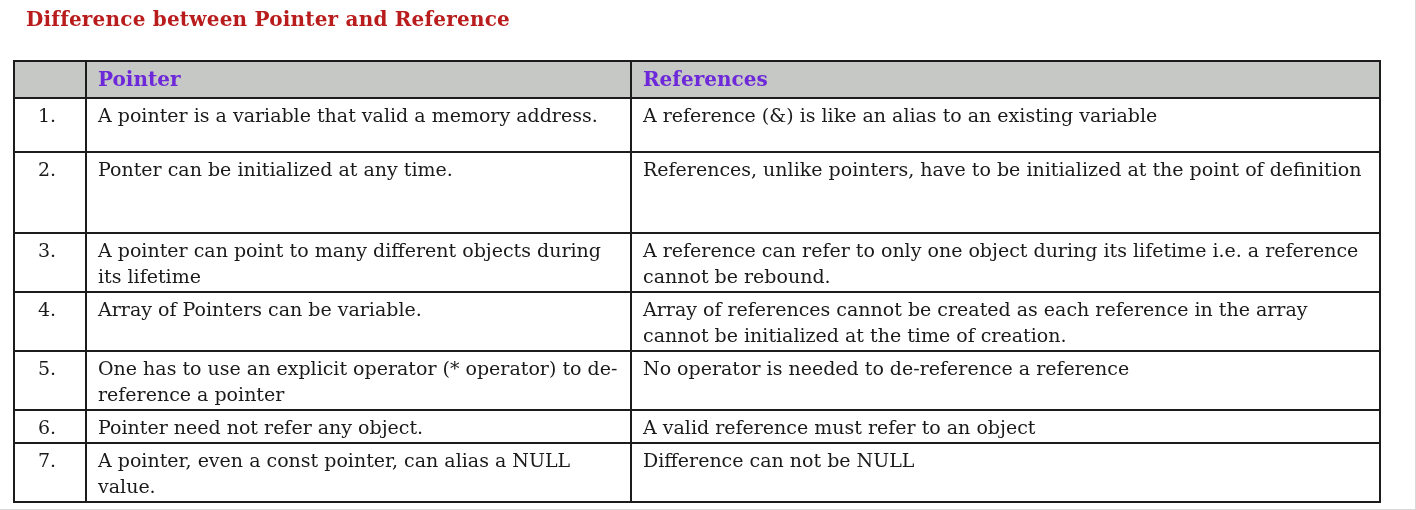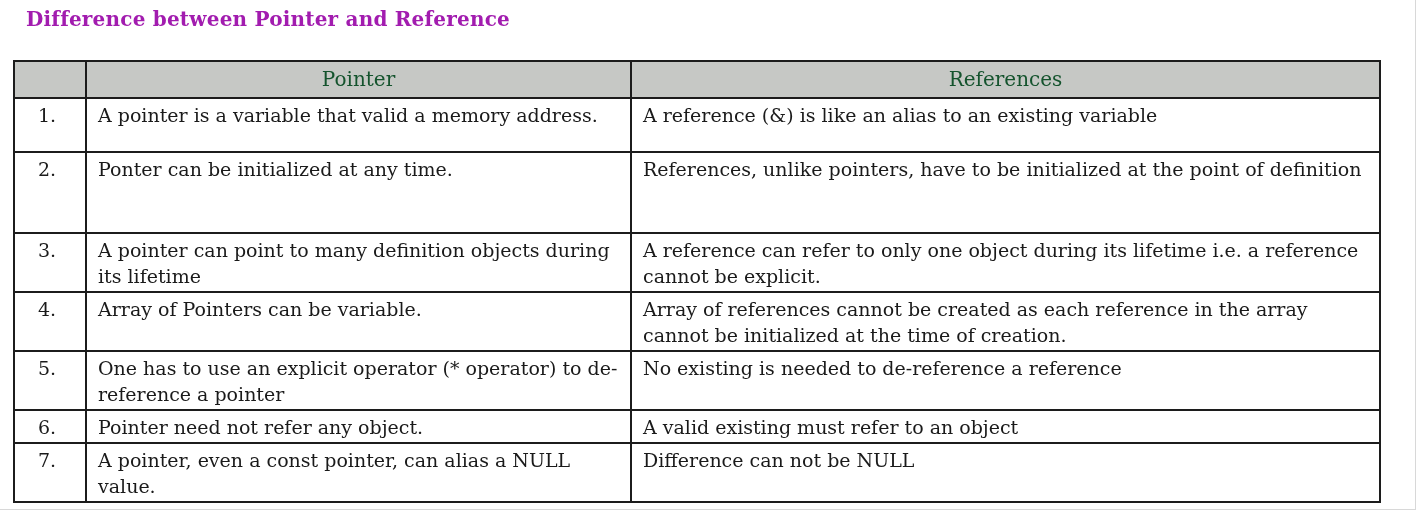--- a/index.html
+++ b/index.html
@@ -14,21 +14,21 @@
     overflow: hidden;
     border-right: 1px solid #d8d8d8;
     border-bottom: 1px solid #d8d8d8;
   }
   .doc-title {
     position: absolute;
     left: 26px;
     top: 7px;
     font-size: 20px;
     font-weight: bold;
-    color: #a21caf;
+    color: #b91c1c;
     letter-spacing: 0.2px;
   }
   table.cmp {
     position: absolute;
     left: 13px;
     top: 60px;
     width: 1366px;
     border-collapse: collapse;
     table-layout: fixed;
     font-size: 19px;
@@ -39,24 +39,23 @@
   table.cmp col.c-reference { width: 749px; }
   table.cmp th, table.cmp td {
     border: 2px solid #1c1c1c;
     vertical-align: top;
     text-align: left;
     padding: 3px 11px 2px 11px;
   }
   table.cmp thead tr { height: 37px; background: #c6c8c5; }
   table.cmp thead th {
     font-size: 20px;
-    font-weight: normal;
+    font-weight: bold;
     padding-top: 4px;
-    color: #14532d;
-    text-align: center;
+    color: #6d28d9;
   }
   table.cmp td.col-num {
     text-align: center;
     padding-left: 2px;
     padding-right: 8px;
   }
   
   tbody tr:nth-child(1) { height: 54px; }
   tbody tr:nth-child(2) { height: 81px; }
   tbody tr:nth-child(3) { height: 51px; }
@@ -93,40 +92,40 @@
     </tr>
 
     <tr>
       <td class="col-num">2.</td>
       <td class="col-pointer">Ponter can be initialized at any time.</td>
       <td class="col-reference">References, unlike pointers, have to be initialized at the point of definition</td>
     </tr>
 
     <tr>
       <td class="col-num">3.</td>
-      <td class="col-pointer">A pointer can point to many definition objects during its lifetime</td>
-      <td class="col-reference">A reference can refer to only one object during its lifetime i.e. a reference cannot be explicit.</td>
+      <td class="col-pointer">A pointer can point to many different objects during its lifetime</td>
+      <td class="col-reference">A reference can refer to only one object during its lifetime i.e. a reference cannot be rebound.</td>
     </tr>
 
     <tr>
       <td class="col-num">4.</td>
       <td class="col-pointer">Array of Pointers can be variable.</td>
       <td class="col-reference">Array of references cannot be created as each reference in the array cannot be initialized at the time of creation.</td>
     </tr>
 
     <tr>
       <td class="col-num">5.</td>
       <td class="col-pointer">One has to use an explicit operator (* operator) to de-reference a pointer</td>
-      <td class="col-reference">No existing is needed to de-reference a reference</td>
+      <td class="col-reference">No operator is needed to de-reference a reference</td>
     </tr>
 
     <tr>
       <td class="col-num">6.</td>
       <td class="col-pointer">Pointer need not refer any object.</td>
-      <td class="col-reference">A valid existing must refer to an object</td>
+      <td class="col-reference">A valid reference must refer to an object</td>
     </tr>
 
     <tr>
       <td class="col-num">7.</td>
       <td class="col-pointer">A pointer, even a const pointer, can alias a NULL value.</td>
       <td class="col-reference">Difference can not be NULL</td>
     </tr>
   </tbody>
   </table>
 

